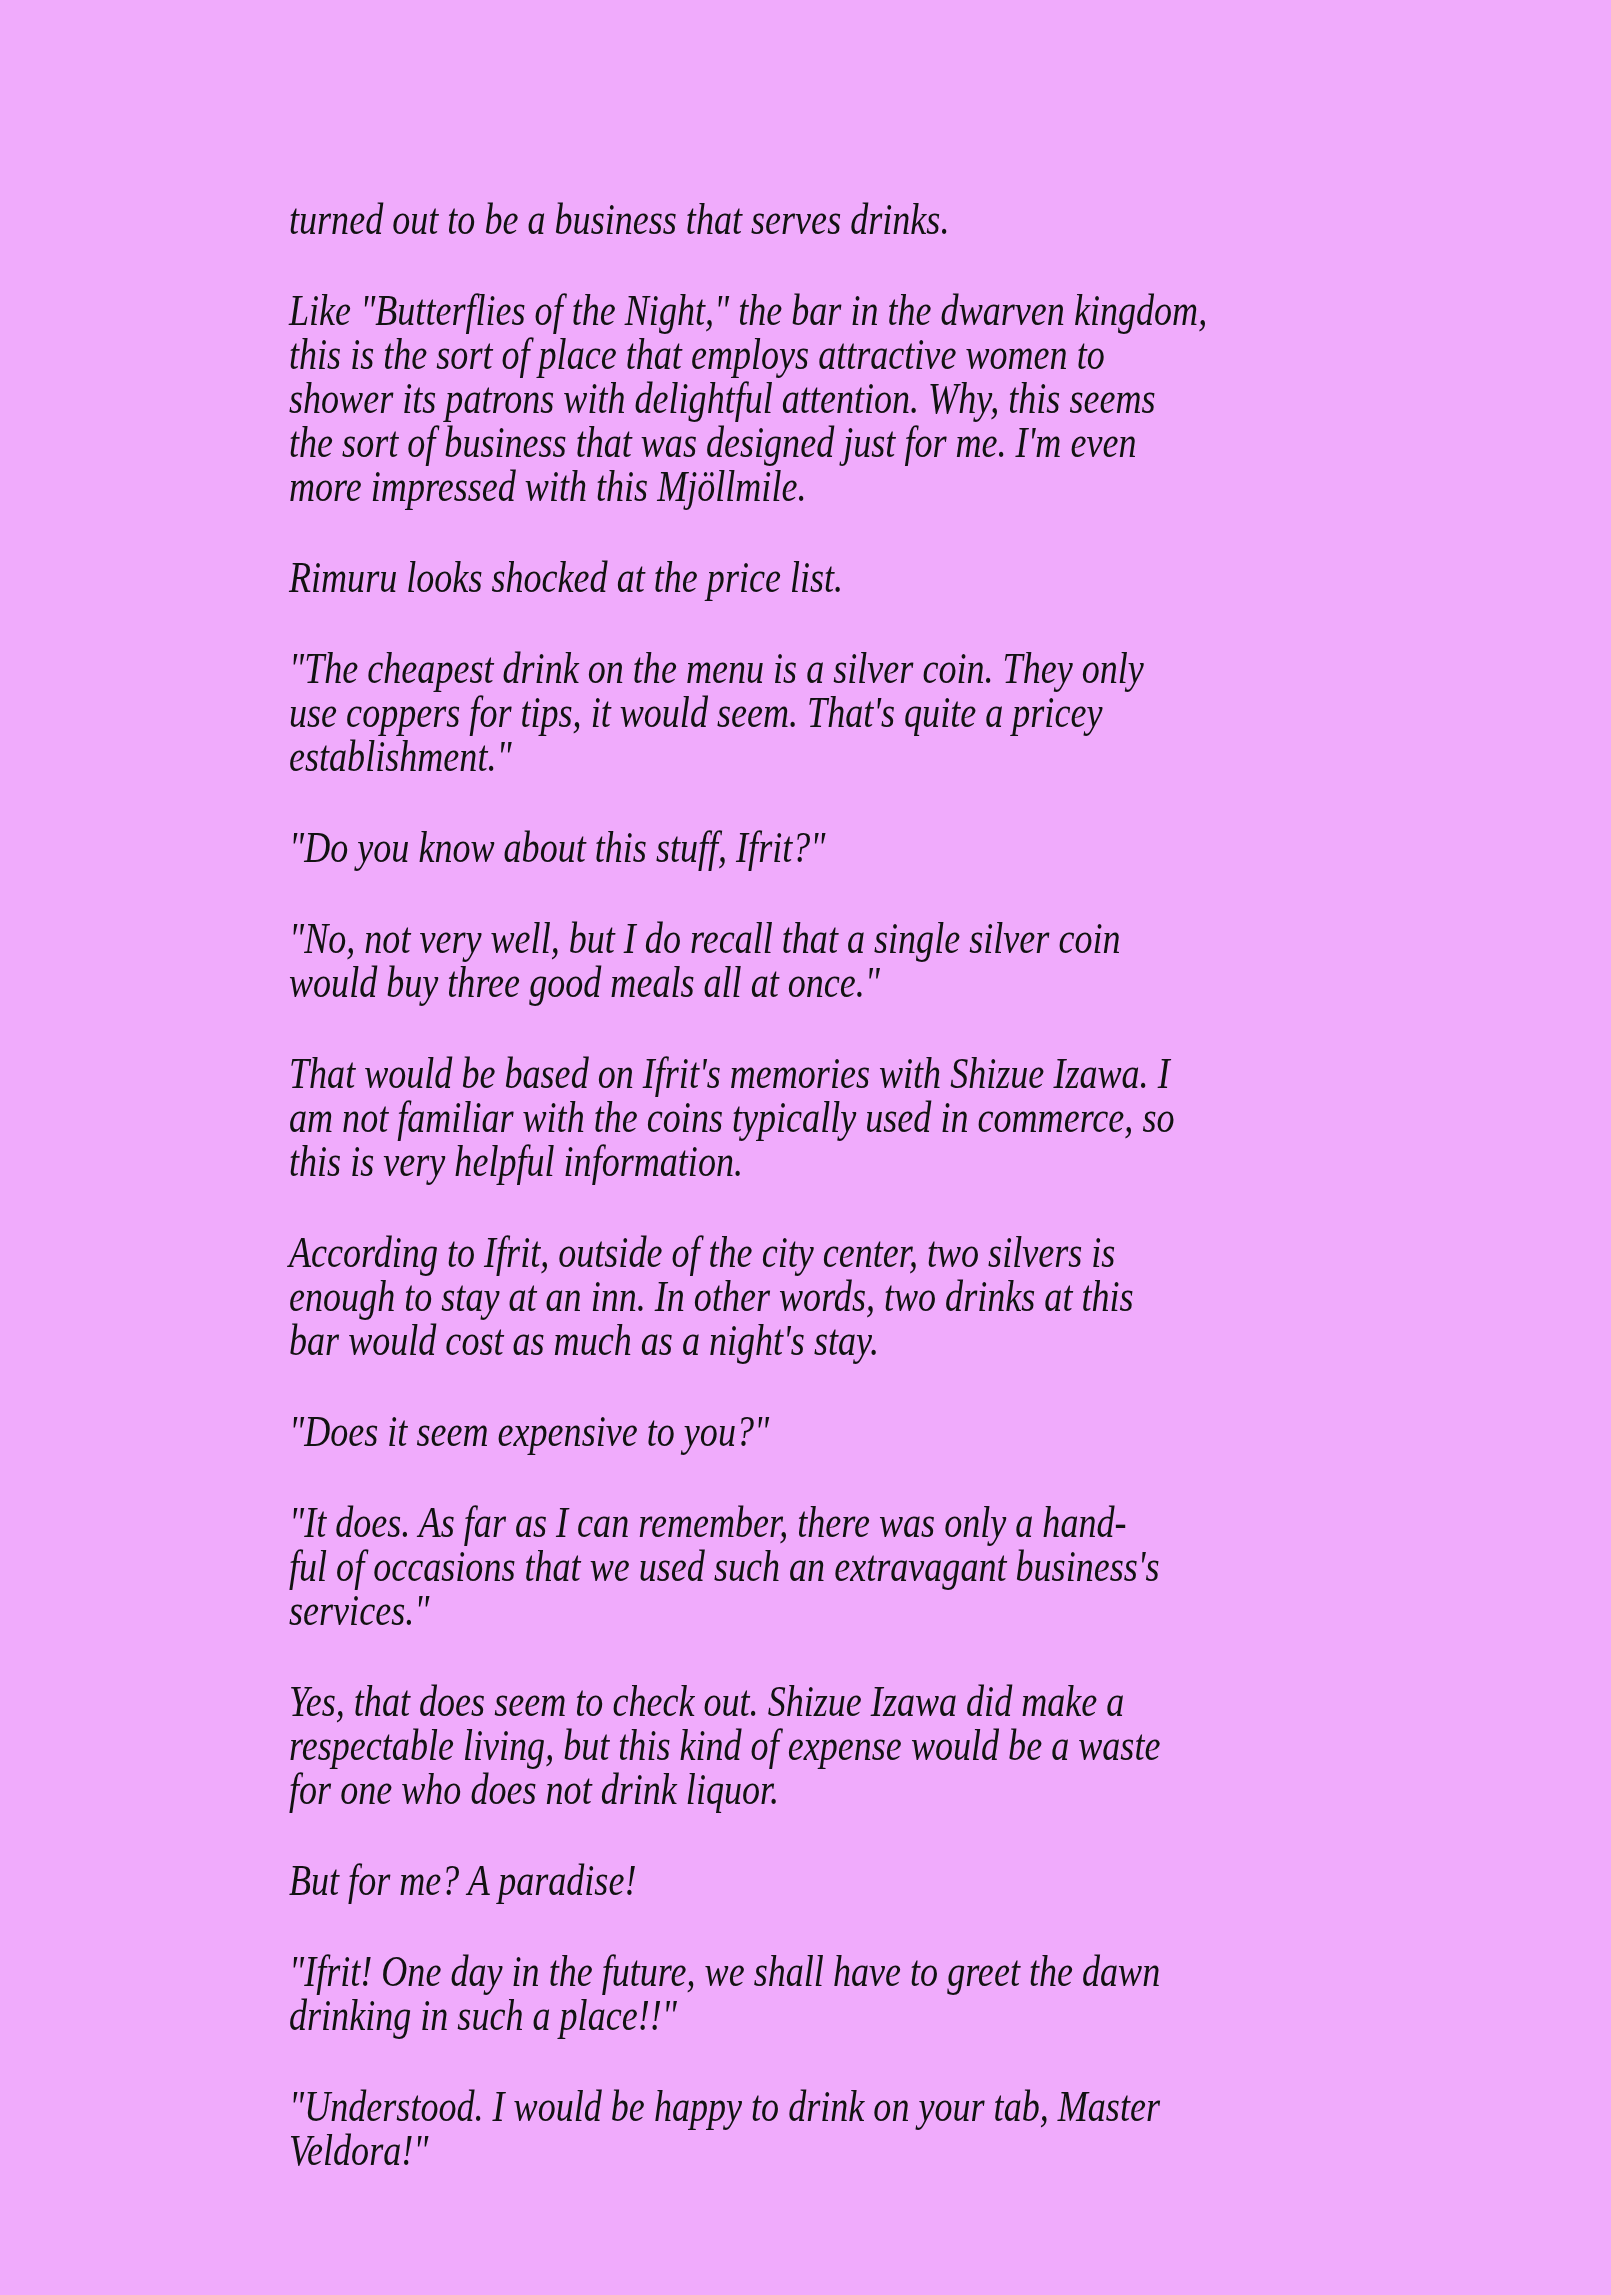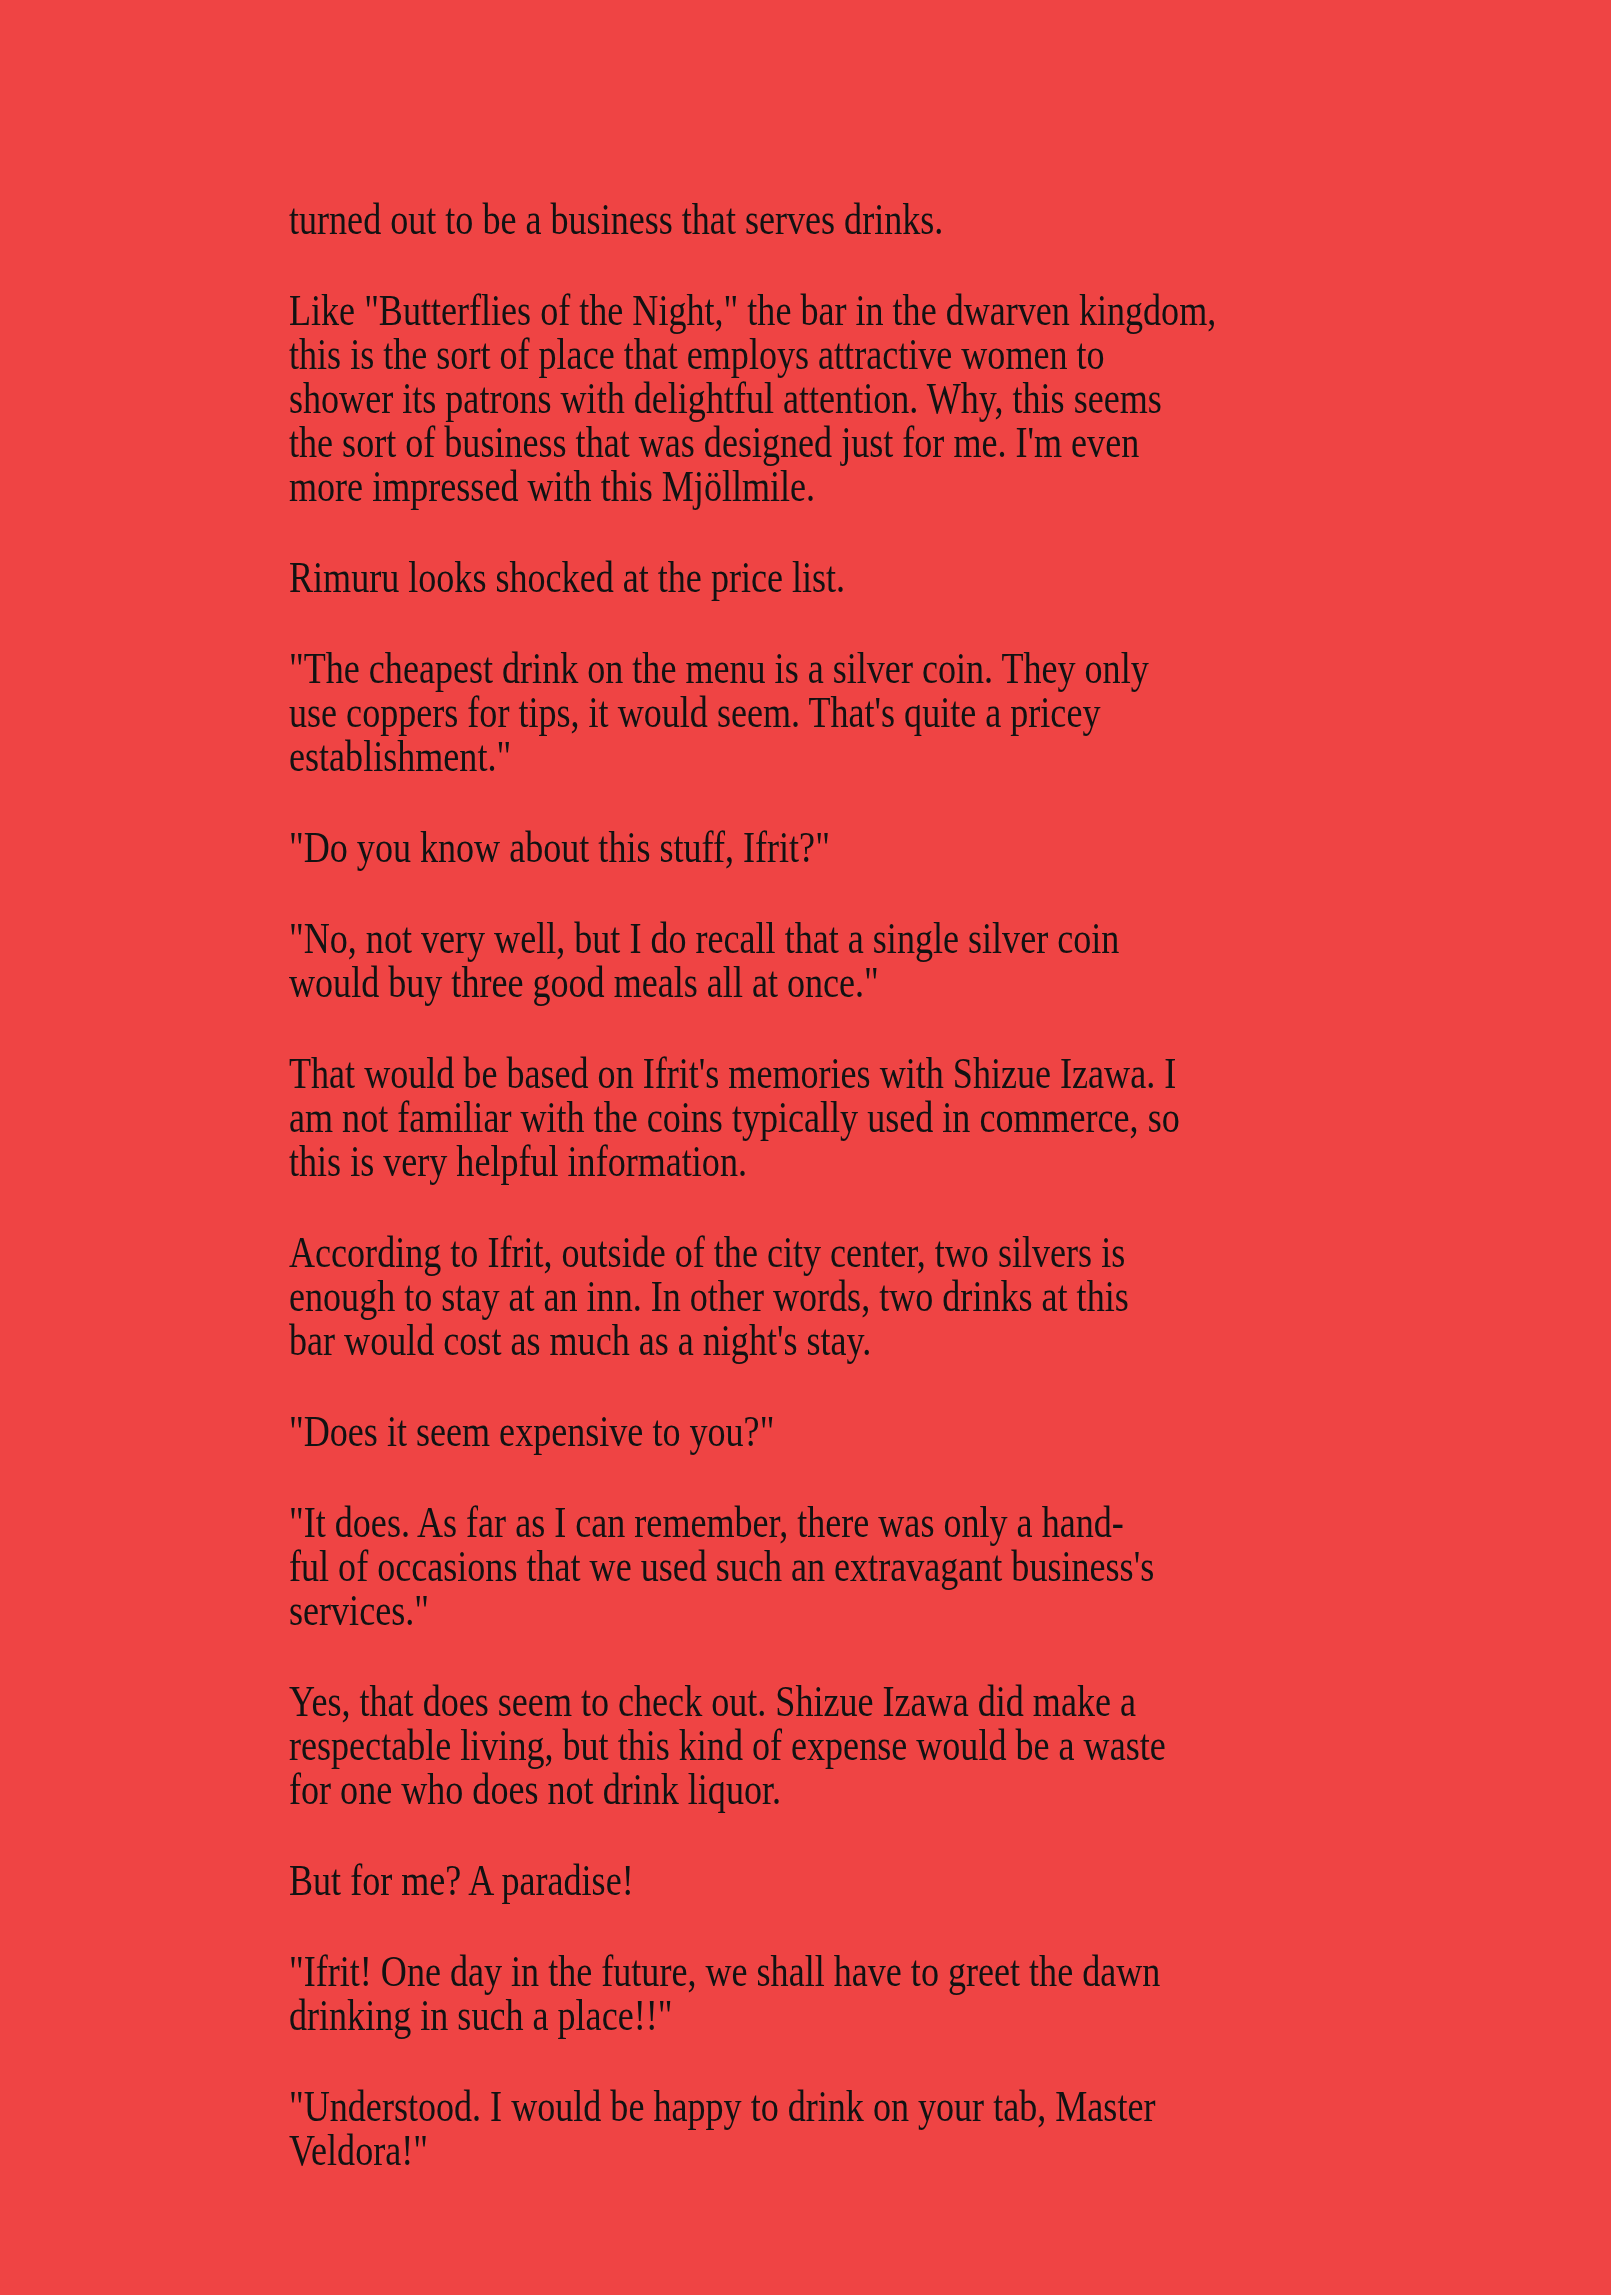--- a/index.html
+++ b/index.html
@@ -9,21 +9,22 @@
   }
   body {
     width: 1612px;
     height: 2295px;
     overflow: hidden;
   }
   .page {
     position: relative;
     width: 1612px;
     height: 2295px;
-    background: #ef4444;
+    background: #f0abfc;
+    font-style: italic;
   }
   .text-block {
     position: absolute;
     left: 289px;
     top: 198px;
     width: 1206px;
     transform: scaleX(0.82);
     transform-origin: 0 0;
     font-family: "Liberation Serif", "DejaVu Serif", serif;
     font-size: 44px;

